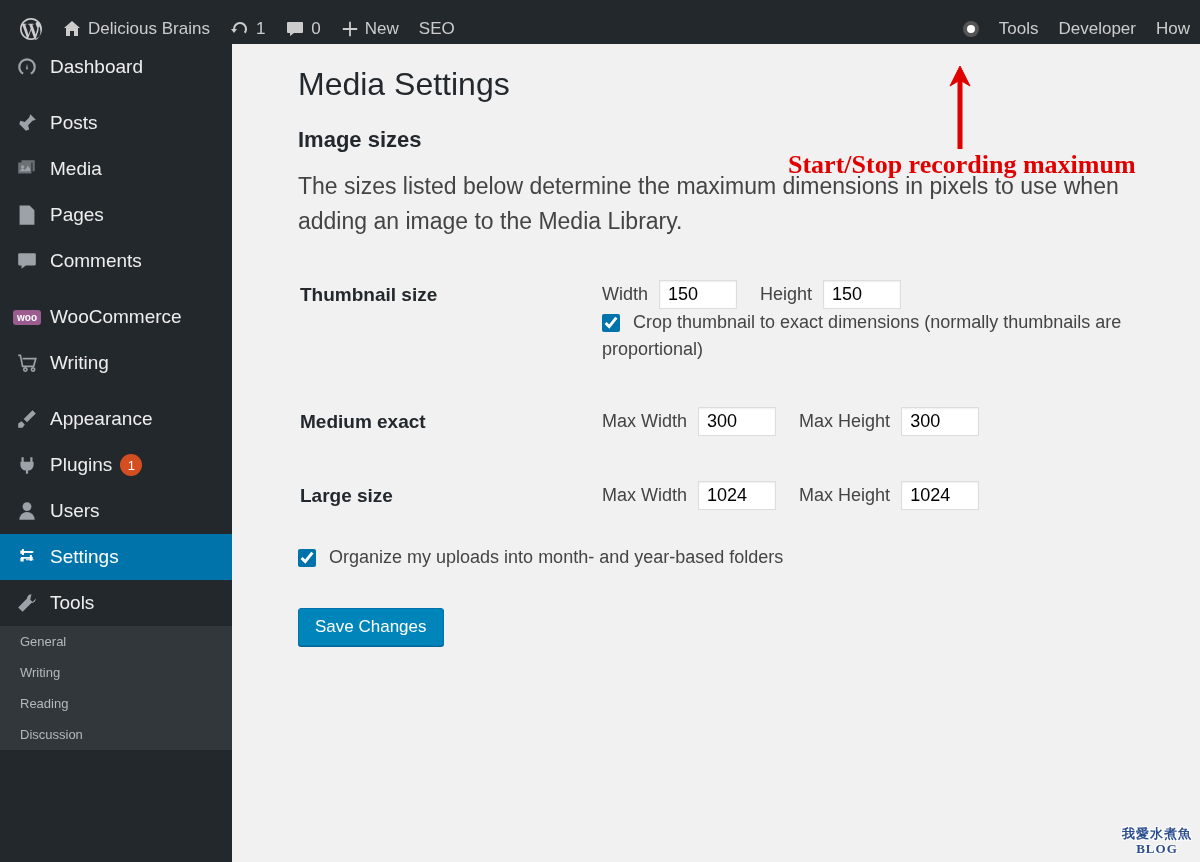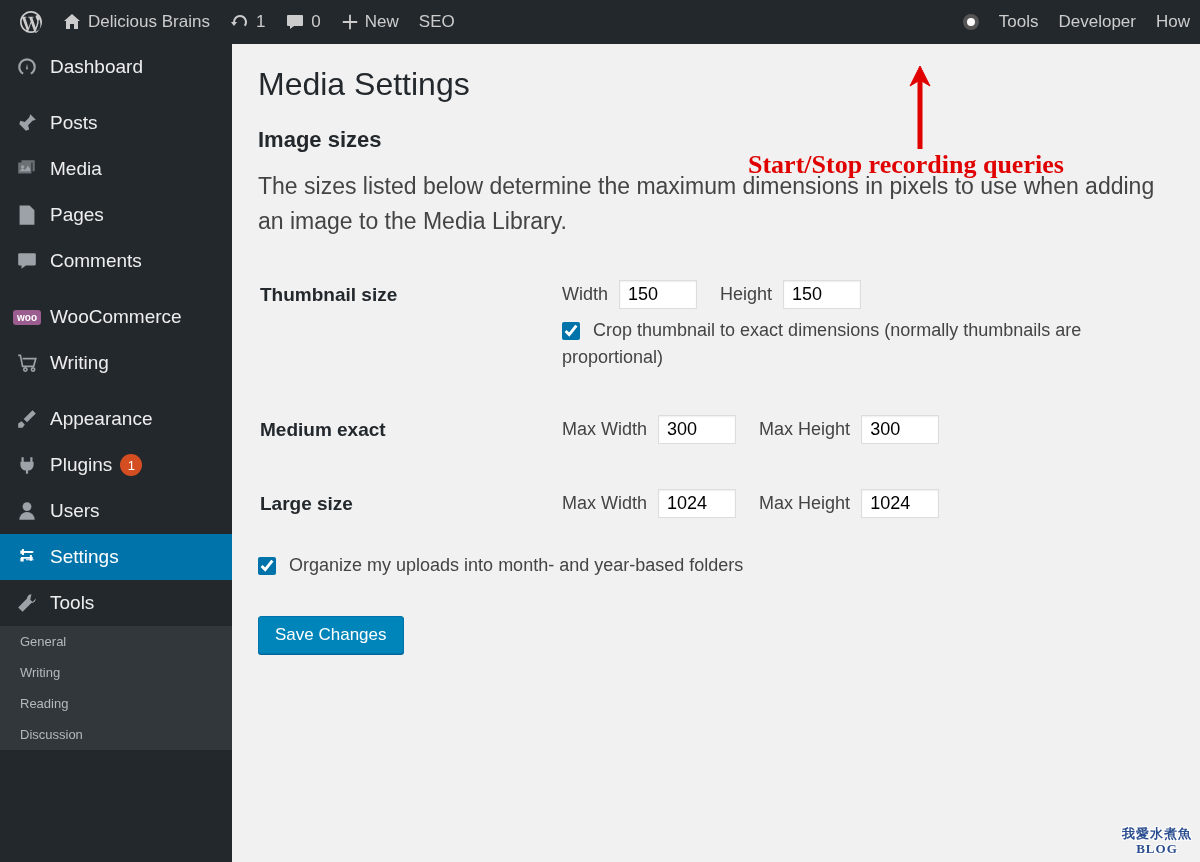--- a/index.html
+++ b/index.html
@@ -1,25 +1,25 @@
 <!DOCTYPE html>
 <html><head>
   <meta charset="utf-8">
   <style>
     * { margin: 0; padding: 0; box-sizing: border-box; }
     body { font-family: -apple-system, "Helvetica Neue", Helvetica, Arial, sans-serif; width: 1200px; height: 862px; overflow: hidden; background: #f1f1f1; position: relative; }
     
-    .adminbar { background: #23282d; color: #eee; height: 44px; display: flex; align-items: center; padding: 7px 10px; font-size: 17px; }
+    .adminbar { background: #23282d; color: #eee; height: 44px; display: flex; align-items: flex-start; padding: 7px 10px; font-size: 17px; }
     .adminbar-item { display: flex; align-items: center; padding: 0 10px; color: #ccc; cursor: pointer; height: 44px; }
     .adminbar-spacer { flex: 1; }
     .adminbar svg { fill: #ccc; }
     .ab-num { margin-left: 6px; }
     .record-circle { width: 16px; height: 16px; border-radius: 50%; background: #fff; border: 4px solid #555; display: inline-block; }
     
-    .wrap { display: flex; height: calc(100% - 44px); }
+    .wrap { display: flex; height: calc(100% - 44px); gap: 40px; }
     
     .sidebar { width: 232px; background: #23282d; color: #eee; font-size: 19px; }
     .menu-item { display: flex; align-items: center; padding: 10px 14px; color: #eee; cursor: pointer; }
     .menu-item.sep { margin-top: 10px; }
     .menu-item.active { background: #0073aa; color: #fff; position: relative; font-weight: 500; }
     .menu-item.active::after { content: ''; position: absolute; right: -10px; top: 50%; transform: translateY(-50%); border: 10px solid transparent; border-right-color: #f1f1f1; }
     .menu-icon { width: 26px; height: 26px; margin-right: 10px; display: flex; align-items: center; justify-content: center; }
     .menu-icon svg { fill: #9ca2a7; width: 22px; height: 22px; }
     .menu-item.active .menu-icon svg { fill: #fff; }
     .badge { background: #d54e21; color: #fff; border-radius: 50%; width: 22px; height: 22px; display: inline-flex; align-items: center; justify-content: center; font-size: 13px; margin-left: 8px; }
@@ -31,21 +31,21 @@
     h1 { font-size: 32px; font-weight: 400; color: #23282d; margin-bottom: 24px; }
     h2 { font-size: 22px; font-weight: 700; color: #23282d; margin-bottom: 16px; }
     .desc { font-size: 23px; color: #444; margin-bottom: 30px; line-height: 1.5; }
     .form-table { width: 100%; }
     .form-table tr { vertical-align: top; }
     .form-table th { text-align: left; font-size: 19px; font-weight: 700; color: #23282d; padding: 14px 10px 14px 0; width: 300px; vertical-align: top; }
     .form-table td { padding: 10px 0; font-size: 18px; color: #444; }
     .field-label { margin-right: 6px; }
     input[type=text].num { width: 78px; padding: 3px 8px; font-size: 18px; border: 1px solid #ddd; box-shadow: inset 0 1px 2px rgba(0,0,0,0.07); margin-right: 18px; }
     input[type=checkbox] { width: 18px; height: 18px; margin-right: 8px; accent-color: #0073aa; vertical-align: middle; }
-    .check-row { margin-top: 8px; line-height: 1.5; }
+    .check-row { margin-top: 0; line-height: 1.5; }
     .btn-primary { background: #0085ba; border: 1px solid #0073aa; color: #fff; padding: 8px 16px; font-size: 17px; border-radius: 3px; cursor: pointer; box-shadow: 0 1px 0 #006799; }
     
     .annotation { position: absolute; color: #e00000; font-family: "Comic Sans MS", cursive; font-weight: bold; font-size: 26px; }
     .arrow { position: absolute; }
     .arrow svg { stroke: #e00000; fill: #e00000; }
     .blog-watermark { position: absolute; right: 8px; bottom: 6px; font-family: "Comic Sans MS", cursive; font-size: 13px; color: #2a4d8f; text-shadow: 1px 1px #fff, -1px -1px #fff, 1px -1px #fff, -1px 1px #fff; font-weight: bold; text-align: center; line-height: 1.1; letter-spacing: 1px; }
   </style>
 </head>
 <body>
 
@@ -263,20 +263,20 @@
     </div>
     
     <button class="btn-primary" style="margin-top:40px">Save Changes</button>
     
     <div class="arrow" style="top:20px;left:668px">
       <svg width="40" height="90">
           <path d="M20 85 L20 12" stroke-width="5" fill="none"></path>
           <path d="M20 2 L10 22 L20 16 L30 22 Z"></path>
         </svg>
     </div>
-    <div class="annotation" style="top:106px;left:516px">Start/Stop recording queries</div>
+    <div class="annotation" style="top:106px;left:516px">Start/Stop recording maximum</div>
     
     <div class="blog-watermark">
       <div>我愛水煮魚</div>
       <div>BLOG</div>
     </div>
   </div>
 </div>
 
 </body></html>

